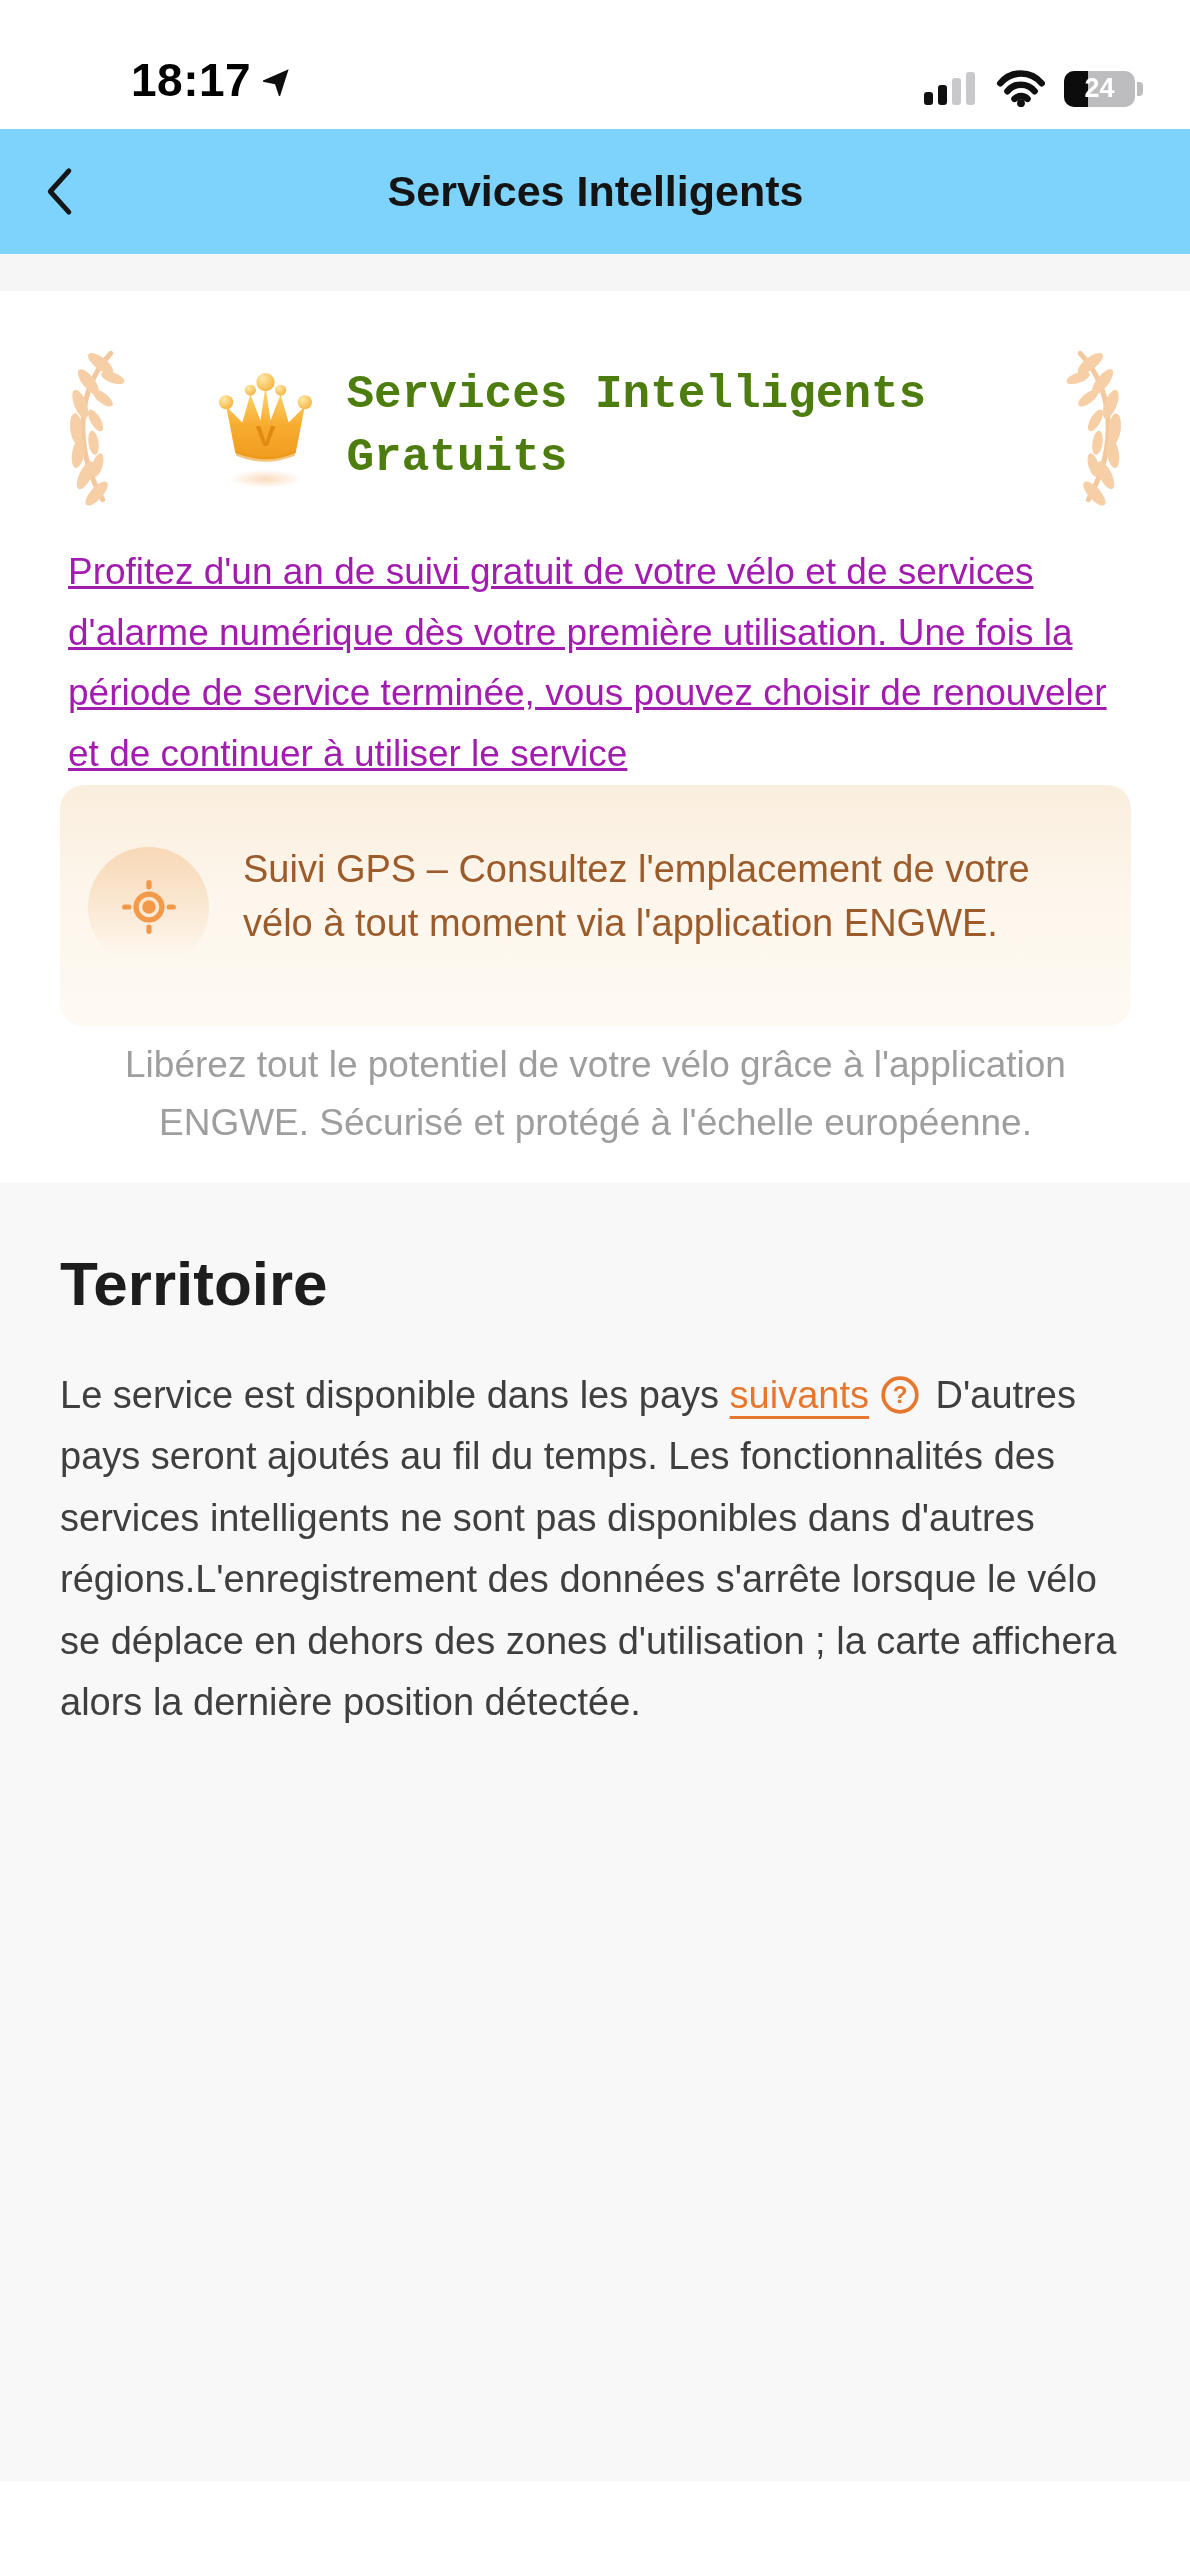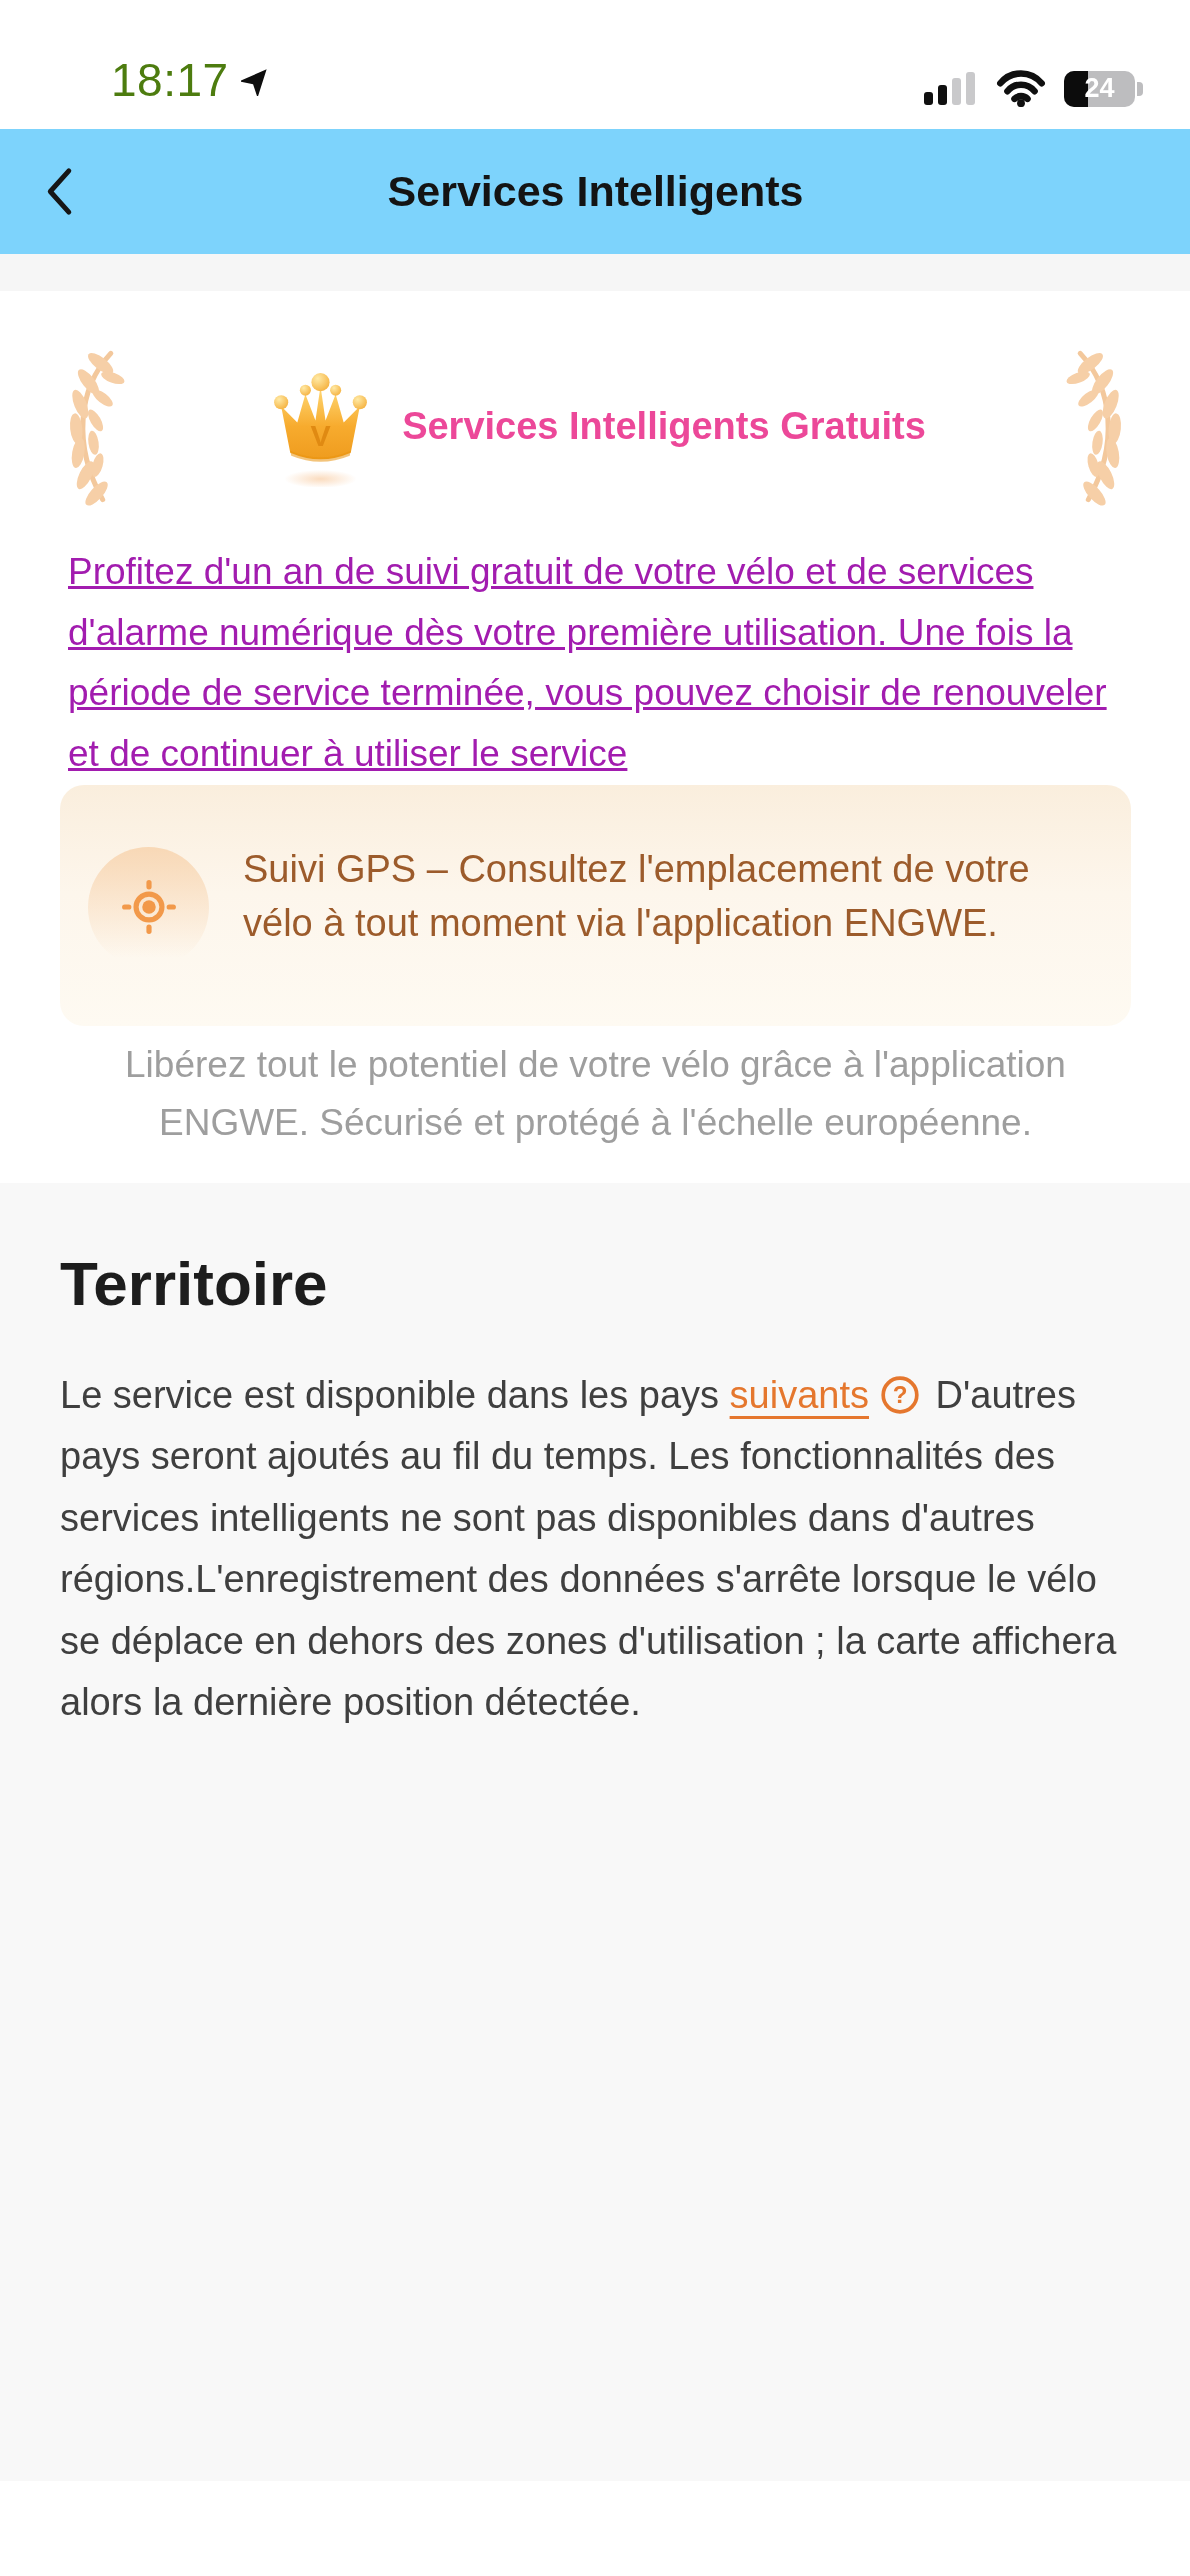--- a/index.html
+++ b/index.html
@@ -6,43 +6,43 @@
   html,body { width:1191px; height:2576px; }
   body {
     font-family:"Liberation Sans", sans-serif;
     background:#ffffff; color:#1a1a1a;
     display:flex; flex-direction:column; overflow:hidden;
   }
   
   .status-bar { height:129px; background:#ffffff; display:flex;
     justify-content:space-between; align-items:flex-end; padding:0 48px 22px 111px; }
   .status-left { display:flex; align-items:center; gap:12px; }
-  .status-time { font-size:46px; font-weight:400; color:#4d7c0f; letter-spacing:0.5px; }
+  .status-time { font-size:46px; font-weight:700; color:#000000; letter-spacing:0.5px;margin-left:20px; }
   .status-right { display:flex; align-items:center; gap:18px; }
   .battery { position:relative; width:71px; height:36px; border-radius:10px;
     overflow:hidden; background:#bdbdbf; display:flex; }
   .battery-fill { width:34%; background:#0c0c0c; }
   .battery-num { position:absolute; inset:0; display:flex; align-items:center;
     justify-content:center; color:#ffffff; font-size:27px; font-weight:700; }
   .battery-cap { width:6px; height:14px; background:#bdbdbf;
     border-radius:0 4px 4px 0; margin-left:2px; align-self:center; }
   .battery-wrap { display:flex; align-items:center; }
   
   .nav-bar { height:125px; background:#7dd3fc; position:relative;
     display:flex; align-items:center; justify-content:center; }
   .back-button { position:absolute; left:44px; top:50%; transform:translateY(-50%);
     width:60px; height:69px; display:flex; align-items:center; cursor:pointer; }
   .nav-title { font-size:43px; font-weight:700; color:#141414; }
   .gray-strip { height:37px; background:#f6f6f6; }
   
   .card { background:#ffffff; padding:50px 60px 30px 60px; }
   .hero-row { display:flex; align-items:center; justify-content:space-between; padding:0 0 0 0; }
   .hero-center { display:flex; align-items:center; gap:26px; margin:0 auto; }
-  .hero-title { font-size:38px; font-weight:700; color:#ec4899; line-height:1.35;
-    max-width:635px; }
+  .hero-title { font-size:46px; font-weight:700; color:#4d7c0f; line-height:1.35;
+    max-width:635px;font-family:Liberation Mono, monospace; }
   .intro { margin:30px 8px 0 8px; text-align:left; font-size:37px;
     color:#a21caf; line-height:1.64;text-decoration:underline; }
   
   .feature-box { border-radius:24px; padding:52px 40px 16px 28px;
     background:linear-gradient(180deg,#faeedd 0%,#fdf6ec 45%,#fefaf2 100%); }
   .feature-item { display:flex; align-items:flex-start; gap:34px; margin-bottom:42px; }
   .feature-icon-bg { flex:0 0 121px; width:121px; height:121px; border-radius:50%;
     background:linear-gradient(180deg,#f8d8b6 0%,rgba(252,240,226,0) 92%);
     display:flex; align-items:center; justify-content:center; margin-top:10px; }
   .feature-text { font-size:38px; color:#9c5b2b; line-height:1.42; padding-top:6px; }

